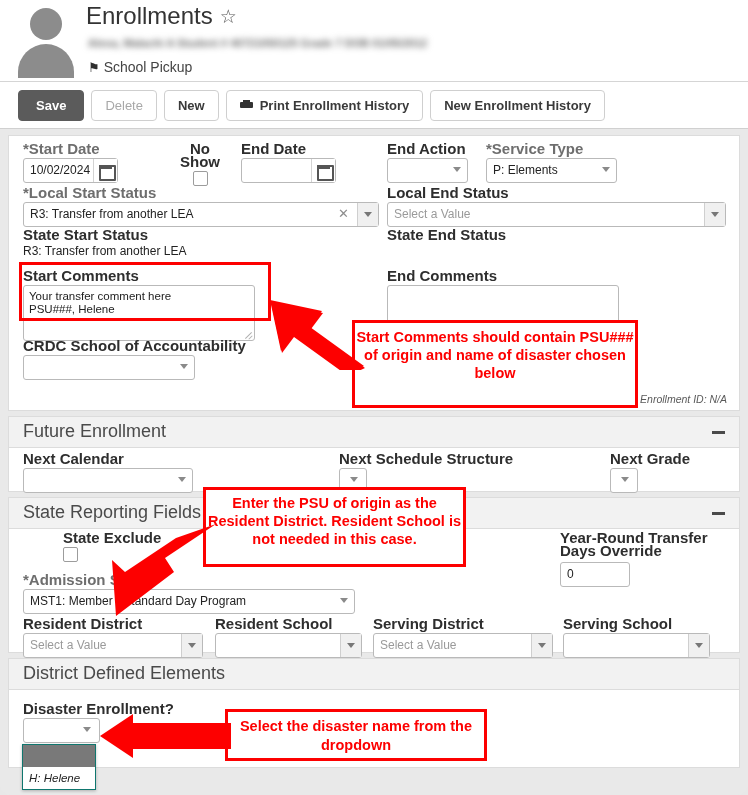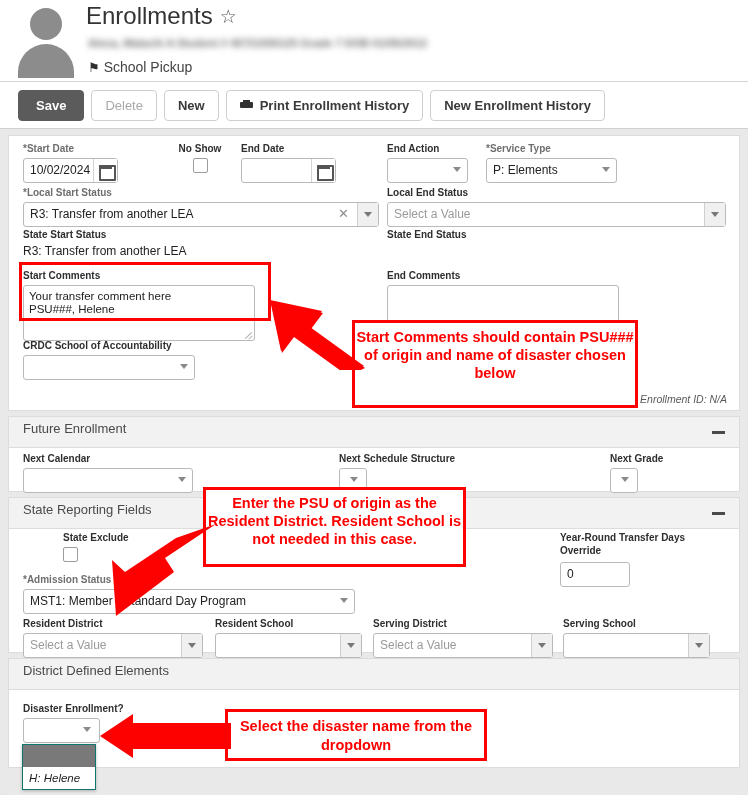--- a/index.html
+++ b/index.html
@@ -78,28 +78,28 @@
   
   .wrap { padding:6px 8px 0 8px; }
   .card {
     background:#fff; border:1px solid #dcdcdc; margin-bottom:5px;
     position:relative;
   }
   .sec-head {
     background:#f2f2f2; border-bottom:1px solid #dcdcdc; height:31px;
     padding:4px 12px 0 14px; position:relative;
   }
-  .sec-head .t { font-size:13px; color:#4a4a4a; font-weight:400; }
+  .sec-head .t { font-size:18px; color:#4a4a4a; font-weight:400; }
   .minus {
     position:absolute; right:14px; top:14px; width:13px; height:3px; background:#4a4a4a;
   }
   .body-pad { padding:9px 14px 10px 14px; position:relative; }
 
   label.fl {
-    display:block; font-size:10px; font-weight:bold; color:#2e2e2e;
+    display:block; font-size:15px; font-weight:bold; color:#2e2e2e;
     margin-bottom:3px; line-height:13px;
   }
   label.gray { color:#6e6e6e; }
 
   .inp {
     height:25px; border:1px solid #b9b9b9; border-radius:3px; background:#fff;
     font-size:12px; color:#222; padding:0 6px; line-height:23px;
     display:inline-block; vertical-align:top; overflow:hidden; white-space:nowrap;
   }
   .inp.ph { color:#9a9a9a; }

